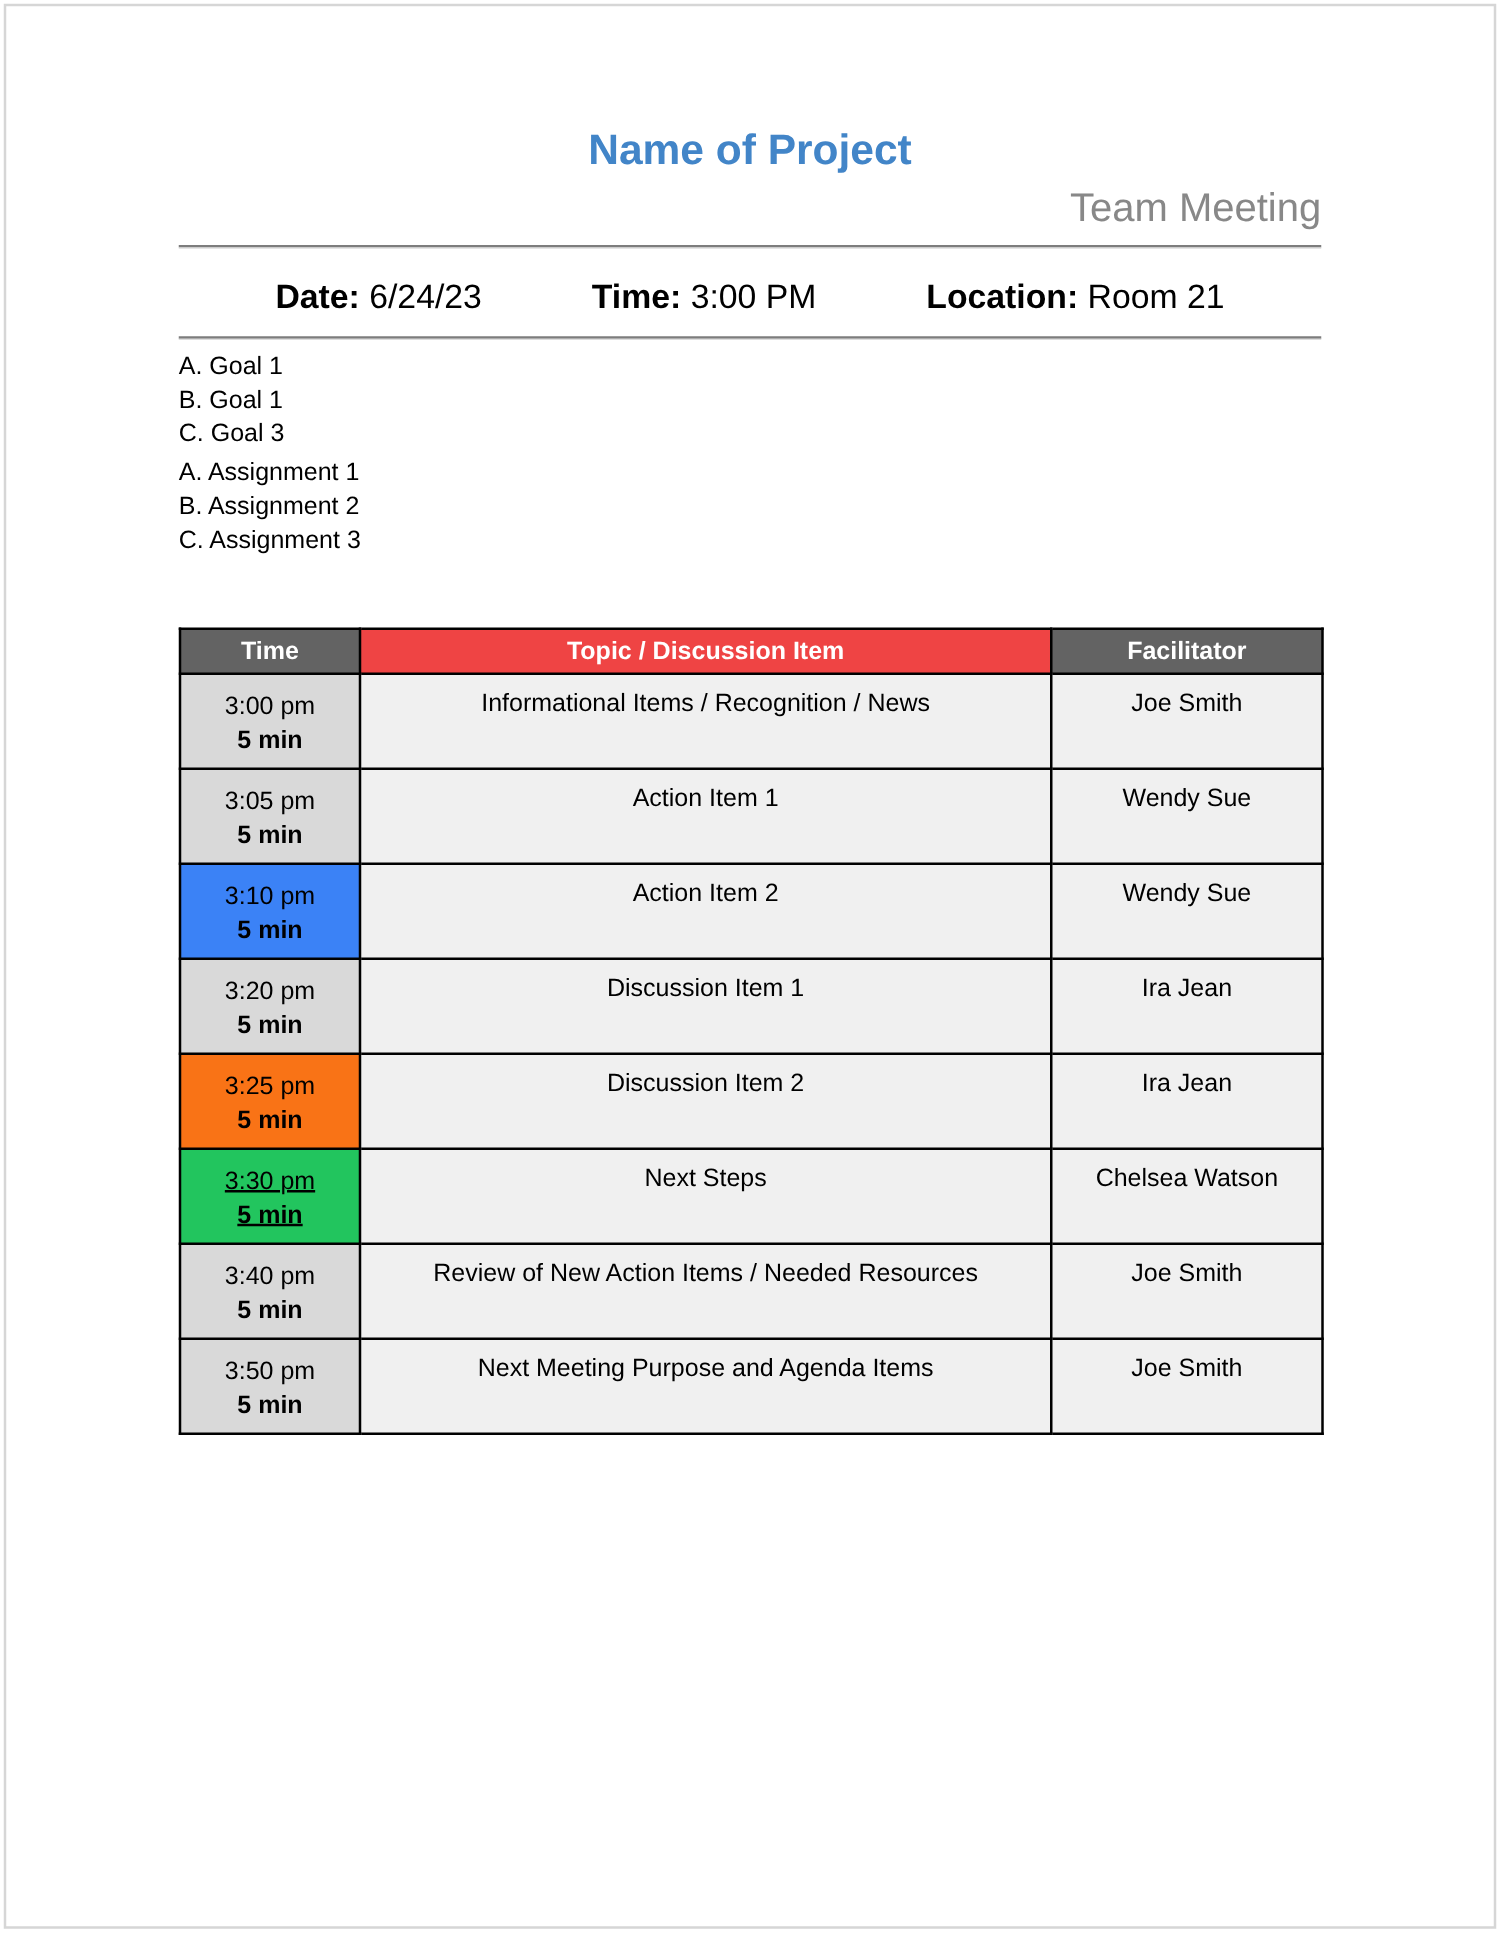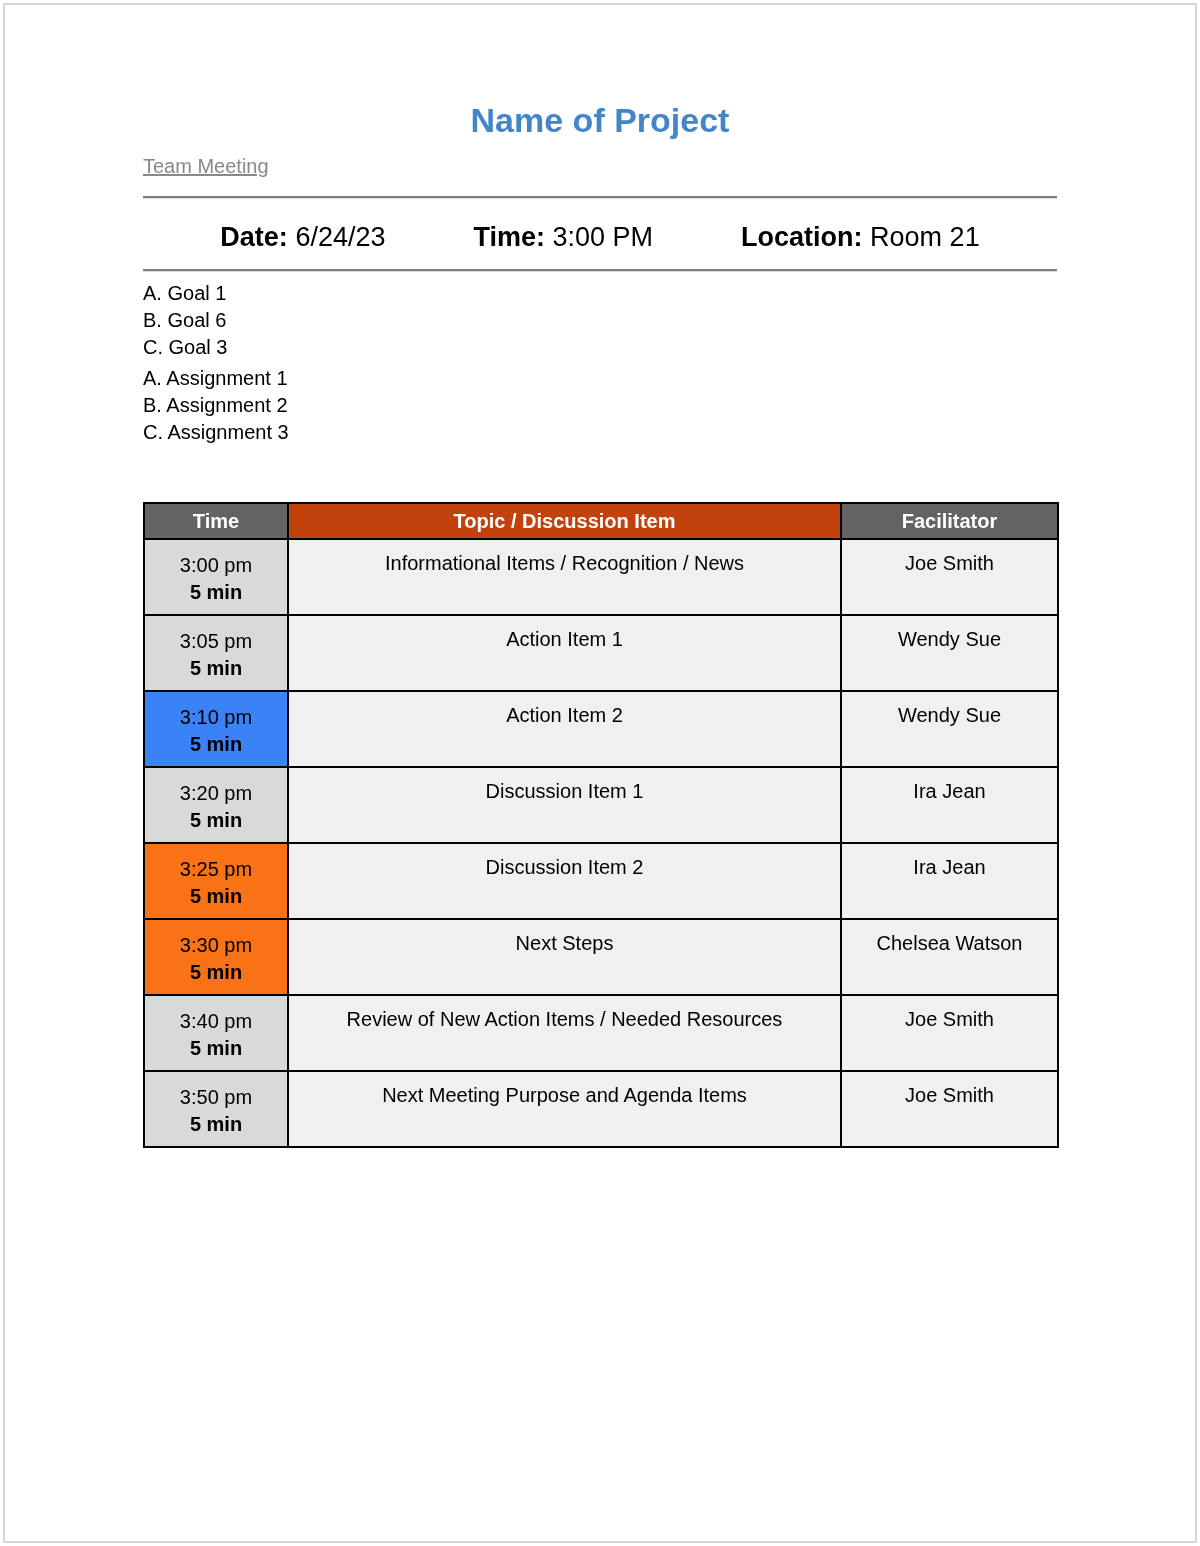--- a/index.html
+++ b/index.html
@@ -31,25 +31,24 @@
   .doc-title {
     margin-top: 100px;
     text-align: center;
     font-size: 34px;
     font-weight: bold;
     line-height: 40px;
     color: #4285c8;
   }
   .doc-subtitle {
     margin-top: 8px;
-    text-align: left;
-    font-size: 20px;
+    text-align: right;
+    font-size: 32px;
     line-height: 36px;
     color: #888888;
-    text-decoration: underline;
   }
   .rule {
     margin-top: 12px;
     height: 0;
     border: none;
     border-top: 2px solid #7d7d7d;
     border-bottom: 1px solid #dddddd;
   }
   .meta-row {
     display: flex;
@@ -132,40 +131,40 @@
       <div class="meta-item">
         <span class="meta-label">Location:</span>
         <span>Room 21</span>
       </div>
     </div>
 
     <hr class="rule below-meta">
 
     <ul class="plain-list" id="goals-list">
         <li>A. Goal 1</li>
-        <li>B. Goal 6</li>
+        <li>B. Goal 1</li>
         <li>C. Goal 3</li>
       </ul>
 
     <ul class="plain-list" id="prework-list">
         <li>A. Assignment 1</li>
         <li>B. Assignment 2</li>
         <li>C. Assignment 3</li>
       </ul>
 
     <table class="agenda-table">
       <colgroup>
         <col style="width:144px">
         <col style="width:553px">
         <col style="width:217px">
       </colgroup>
       <thead>
         <tr>
           <th style="background: rgb(99, 99, 99);">Time</th>
-          <th style="background: #c2410c;">Topic / Discussion Item</th>
+          <th style="background: #ef4444;">Topic / Discussion Item</th>
           <th style="background: rgb(99, 99, 99);">Facilitator</th>
         </tr>
       </thead>
       <tbody id="agenda-body">
           <tr>
     <td class="time-cell" style="background: rgb(217, 217, 217);">
       <div class="time-val">3:00 pm</div>
       <div class="dur-val">5 min</div>
     </td>
     <td style="background: rgb(240, 240, 240);">Informational Items / Recognition / News</td>
@@ -197,21 +196,21 @@
   </tr>
           <tr>
     <td class="time-cell" style="background: #f97316;">
       <div class="time-val">3:25 pm</div>
       <div class="dur-val">5 min</div>
     </td>
     <td style="background: rgb(240, 240, 240);">Discussion Item 2</td>
     <td style="background: rgb(240, 240, 240);">Ira Jean</td>
   </tr>
           <tr>
-    <td class="time-cell" style="background: #f97316;">
+    <td class="time-cell" style="background: #22c55e; text-decoration: underline;">
       <div class="time-val">3:30 pm</div>
       <div class="dur-val">5 min</div>
     </td>
     <td style="background: rgb(240, 240, 240);">Next Steps</td>
     <td style="background: rgb(240, 240, 240);">Chelsea Watson</td>
   </tr>
           <tr>
     <td class="time-cell" style="background: rgb(217, 217, 217);">
       <div class="time-val">3:40 pm</div>
       <div class="dur-val">5 min</div>

